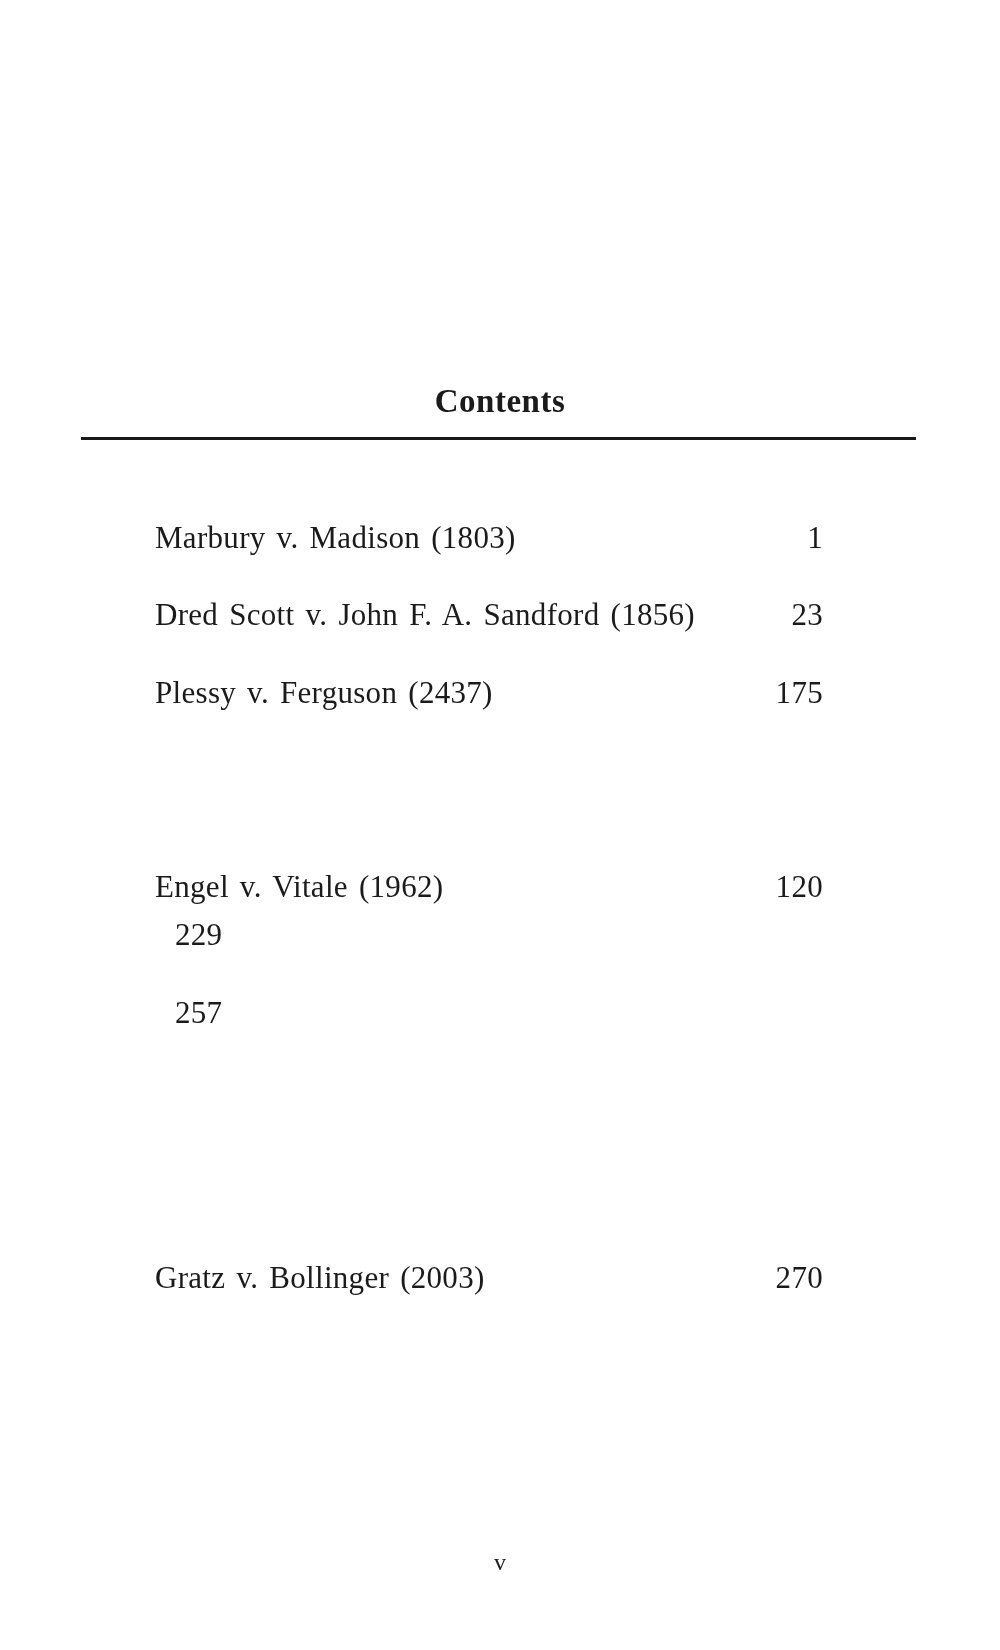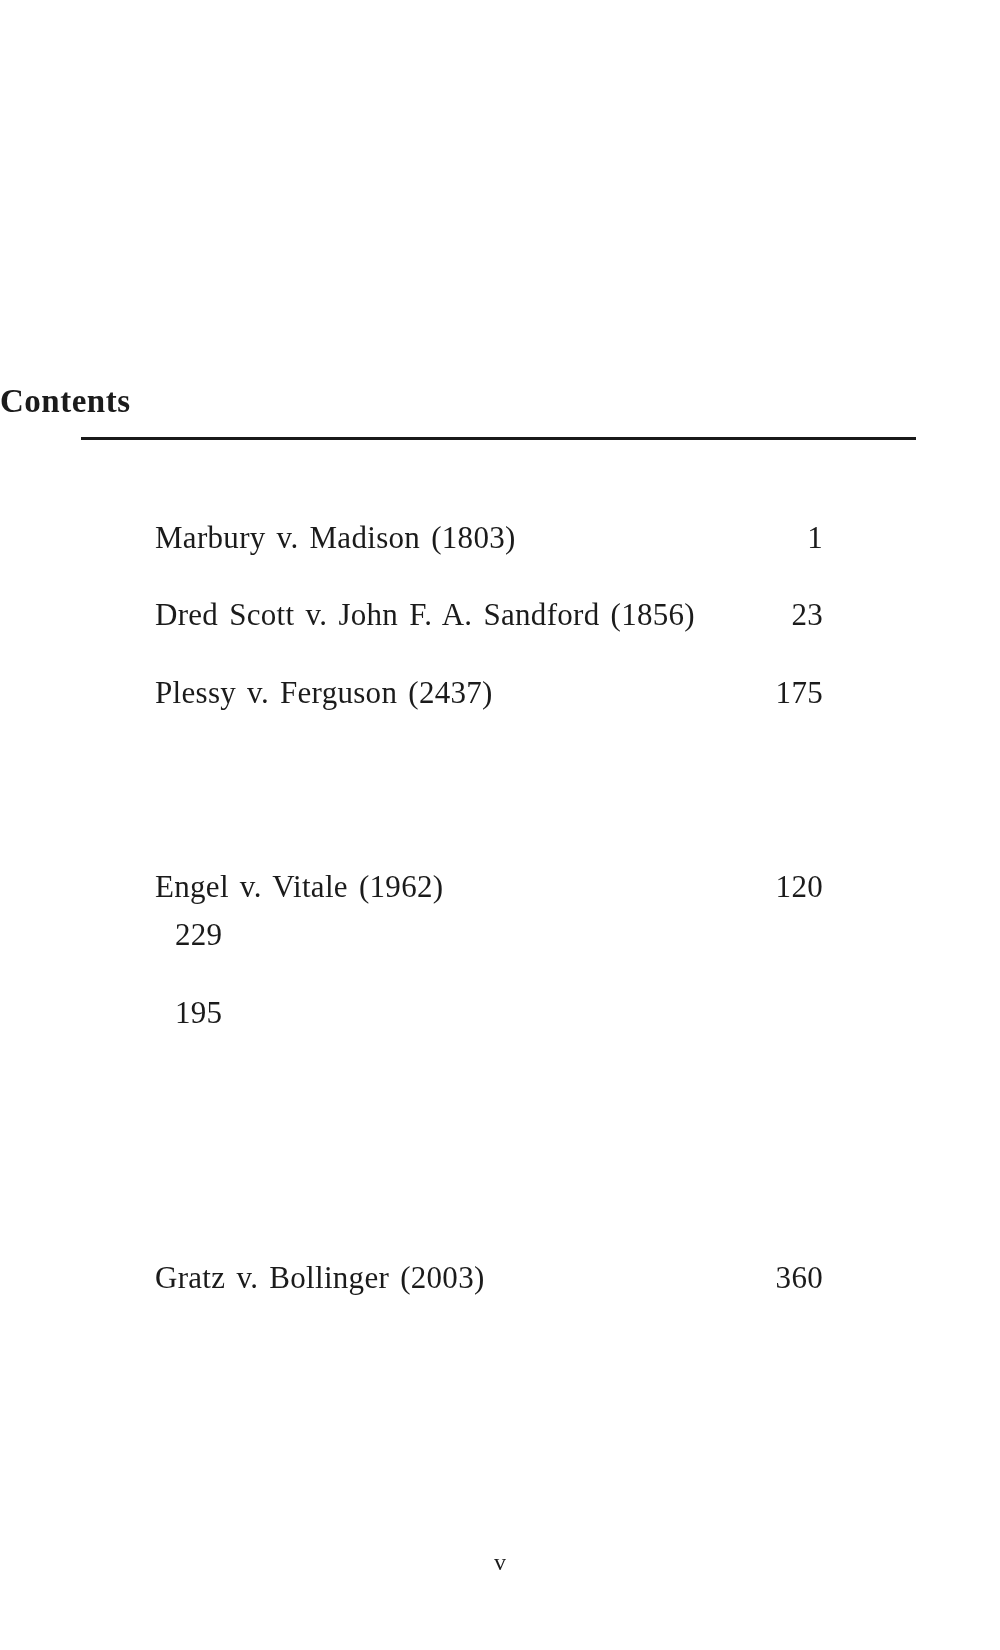--- a/index.html
+++ b/index.html
@@ -17,20 +17,21 @@
   }
   .page {
     position: absolute;
     inset: 0;
   }
   .heading {
     position: absolute;
     top: 381px;
     left: 0;
     width: 100%;
+    text-align: center;
     font-weight: bold;
     font-size: 33px;
     line-height: 40px;
     letter-spacing: 0.5px;
   }
   .rule {
     position: absolute;
     top: 437px;
     left: 81px;
     width: 835px;
@@ -114,28 +115,28 @@
 
     </div>
     <div class="toc-page">120</div>
   </div>
 
   <div class="toc-row" style="top:916px">
     <div class="toc-page">229</div>
   </div>
 
   <div class="toc-row" style="top:994px">
-    <div class="toc-page">195</div>
+    <div class="toc-page">257</div>
   </div>
 
 
 
   <div class="toc-row" style="top:1227px">
     <div class="toc-title">
       <div>Gratz v. Bollinger (2003)</div>
 
     </div>
-    <div class="toc-page">360</div>
+    <div class="toc-page">270</div>
   </div>
 
   <div class="footer-folio">v</div>
 
 </div>
 
 </body></html>

